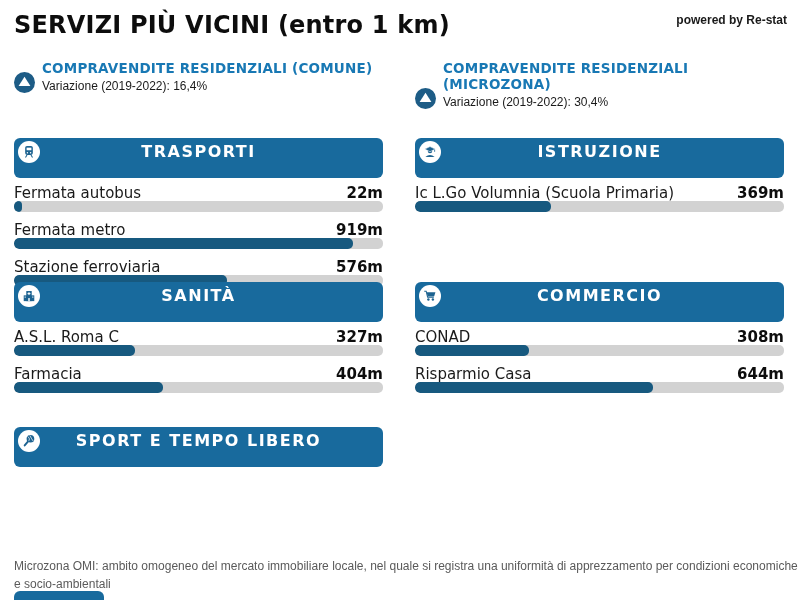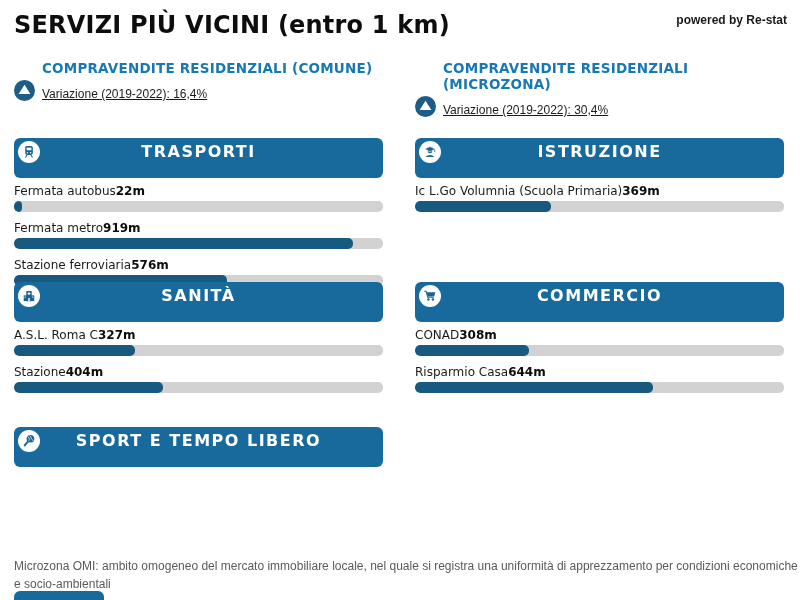--- a/index.html
+++ b/index.html
@@ -11,34 +11,34 @@
   .page-title{left:14px;top:11px;font-size:24px;font-weight:bold;color:#0d0d0d;letter-spacing:.2px;}
   .powered{right:13px;top:13px;font-family:"Liberation Sans",sans-serif;font-weight:600;
            font-size:12px;color:#1a1a1a;}
 
   
   .stat{top:60px;display:flex;align-items:flex-end;}
   .stat.left{left:14px;} .stat.right{left:415px;}
   .stat-icon{width:21px;height:21px;flex:0 0 21px;margin-top:1px;}
   .stat-text{margin-left:7px;}
   .stat-title{font-size:13.5px;font-weight:bold;color:var(--accent_text,#1878b4);letter-spacing:.2px;}
-  .stat-sub{font-family:"Liberation Sans",sans-serif;font-size:12px;color:#1a1a1a;margin-top:11px;text-decoration:underline;}
+  .stat-sub{font-family:"Liberation Sans",sans-serif;font-size:12px;color:#1a1a1a;margin-top:3px;}
 
   
   .section{width:369px;}
   .col-left{left:14px;} .col-right{left:415px;}
   .sec-header{height:40px;background:var(--section_header,#186a9d);border-radius:6px;position:relative;margin-top:24px;}
   .sec-icon{position:absolute;left:4px;top:3px;width:22px;height:22px;border-radius:50%;
             background:#fff;display:flex;align-items:center;justify-content:center;}
   .sec-icon svg{width:16px;height:16px;display:block;}
   .sec-title{display:block;line-height:28px;text-align:center;color:#ffffff;font-weight:bold;
              font-size:16px;letter-spacing:1.5px;}
   .bar-item{margin-top:9px;}
   .bar-item.first{margin-top:6px;}
-  .bar-row{display:flex;align-items:baseline;height:15px;font-size:12px;}
+  .bar-row{display:flex;justify-content:space-between;align-items:baseline;height:15px;font-size:15px;}
   .bar-label{color:#1a1a1a;}
   .bar-value{font-weight:bold;color:#0d0d0d;}
   .bar-track{height:11px;background:var(--bar_track,#d2d2d2);border-radius:5px;margin-top:2px;
              overflow:hidden;}
   .bar-fill{height:100%;width:0;background:var(--bar_fill,#17597f);border-radius:5px;}
 
   
   .footer-note{left:14px;top:557px;width:788px;font-family:"Liberation Sans",sans-serif;
                font-size:12px;line-height:1.5;color:#5a5a5a;}
   .next-section-stub{left:14px;top:591px;width:90px;height:9px;
@@ -139,21 +139,21 @@
       <div class="bar-row">
         <span class="bar-label">A.S.L. Roma C</span>
         <span class="bar-value">327m</span>
       </div>
       <div class="bar-track">
           <div class="bar-fill" style="width: 32.7%;"></div>
         </div>
     </div>
     <div class="bar-item">
       <div class="bar-row">
-        <span class="bar-label">Stazione</span>
+        <span class="bar-label">Farmacia</span>
         <span class="bar-value">404m</span>
       </div>
       <div class="bar-track">
           <div class="bar-fill" style="width: 40.4%;"></div>
         </div>
     </div>
   </div>
 
   <div class="abs section col-left" style="top:403px">
     <div class="sec-header">

